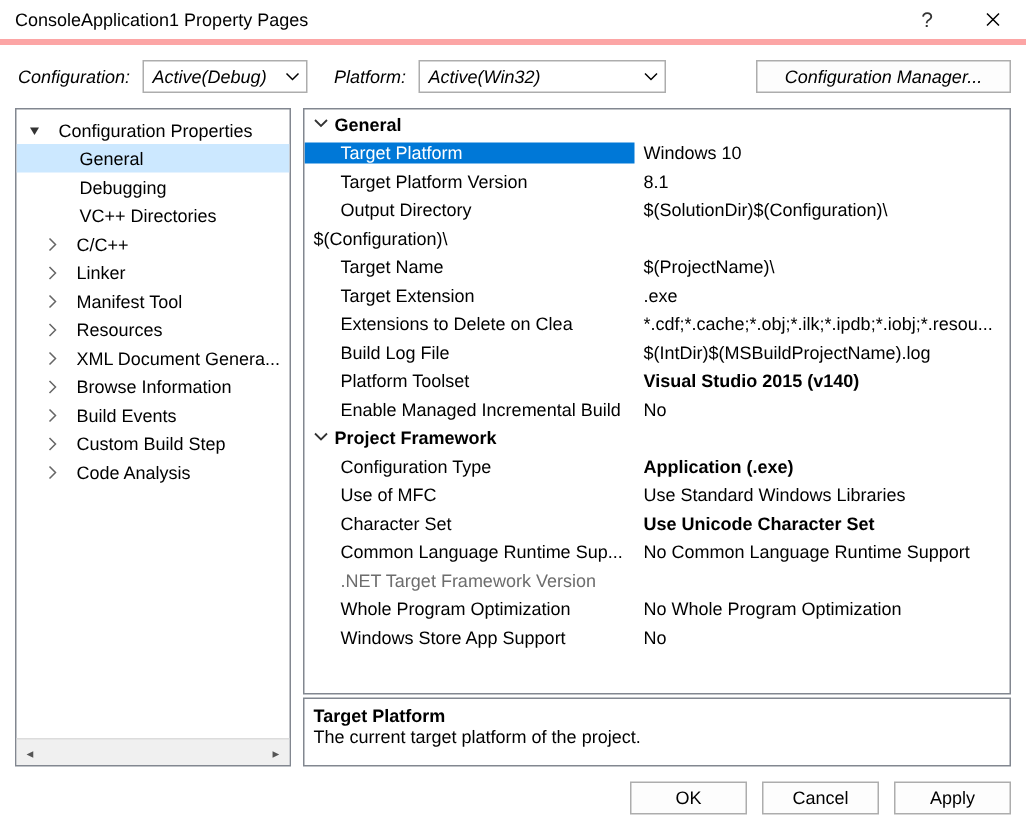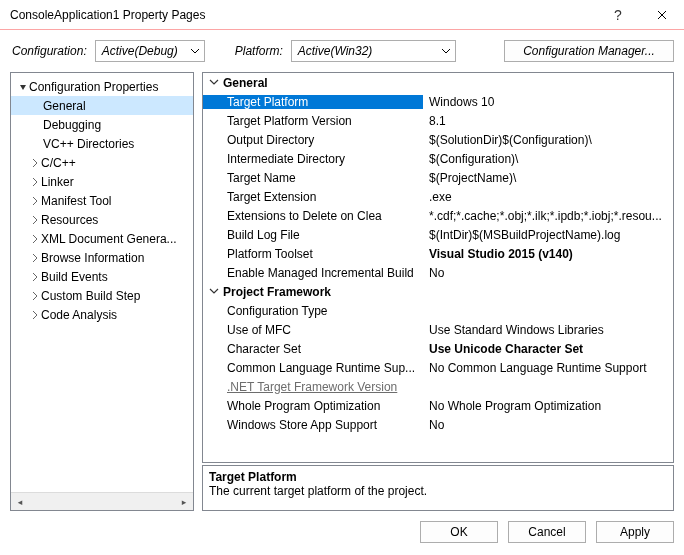--- a/index.html
+++ b/index.html
@@ -13,21 +13,21 @@
     height: 555px;
     overflow: hidden;
     display: flex;
     flex-direction: column;
   }
   .titlebar {
     display: flex;
     align-items: center;
     height: 30px;
     padding: 0 0 0 10px;
-    border-bottom: 1px solid #fca5a5;
+    border-bottom: 4px solid #fca5a5;
   }
   .titlebar .title { flex: 1; }
   .titlebar .sys { display: flex; }
   .titlebar .sys div {
     width: 44px; height: 30px;
     display: flex; align-items: center; justify-content: center;
     font-size: 14px; color: #333;
   }
   .toprow {
     display: flex;
@@ -98,21 +98,21 @@
   }
   .tree-item .expander {
     width: 12px;
     display: flex; justify-content: center;
     color: #333;
   }
   .tree-item .expander svg { display:block; }
   .tree-item.child { padding-left: 32px; }
   .tree-item.group .expander { color:#666; }
   .tree-item.selected { background: #cce8ff; }
-  .tree-item .lbl { margin-left: 0; }
+  .tree-item .lbl { margin-left: 10px; }
   .rightcol {
     flex: 1;
     display: flex;
     flex-direction: column;
     min-width: 0;
   }
   .propgrid {
     flex: 1;
     border: 1px solid #828790;
     overflow: hidden;
@@ -141,21 +141,21 @@
   }
   .pg-row.cat {
     font-weight: 600;
   }
   .pg-row.cat .cell-name { padding-left: 6px; display:flex; align-items:center; gap:4px;}
   .pg-row.selected .cell-name {
     background: #0078d7;
     color: #fff;
   }
   .pg-row .bold { font-weight: 600; }
-  .pg-row.disabled { color: #6d6d6d; text-decoration: underline; }
+  .pg-row.disabled { color: #6d6d6d; }
   .desc {
     border: 1px solid #828790;
     margin-top: 2px;
     padding: 4px 6px 6px 6px;
     height: 46px;
   }
   .desc .dtitle { font-weight: 600; }
   .footer {
     display: flex;
     justify-content: flex-end;
@@ -184,21 +184,21 @@
 <div class="toprow">
   <span class="lbl">Configuration:</span>
   <div class="combo" style="width:110px">
     <span>Active(Debug)</span>
     <span class="arrow">
         <svg class="svg-chevron" viewBox="0 0 10 10">
           <path d="M1 3 L5 7 L9 3" fill="none" stroke="#000" stroke-width="1"></path>
         </svg>
       </span>
   </div>
-  <span class="lbl" style="margin-left:22px">Platform:</span>
+  <span class="lbl" style="margin-left:10px">Platform:</span>
   <div class="combo" style="width:165px">
     <span>Active(Win32)</span>
     <span class="arrow">
         <svg class="svg-chevron" viewBox="0 0 10 10">
           <path d="M1 3 L5 7 L9 3" fill="none" stroke="#000" stroke-width="1"></path>
         </svg>
       </span>
   </div>
   <div style="flex:1"></div>
   <div class="btn wide">
@@ -324,21 +324,20 @@
           </div>
           <div class="pg-row">
             <div class="cell-name">Target Platform Version</div>
             <div class="cell-val">8.1</div>
           </div>
           <div class="pg-row">
             <div class="cell-name">Output Directory</div>
             <div class="cell-val">$(SolutionDir)$(Configuration)\</div>
           </div>
           <div class="pg-row">
-            <div class="cell-name">Intermediate Directory</div>
             <div class="cell-val">$(Configuration)\</div>
           </div>
           <div class="pg-row">
             <div class="cell-name">Target Name</div>
             <div class="cell-val">$(ProjectName)\</div>
           </div>
           <div class="pg-row">
             <div class="cell-name">Target Extension</div>
             <div class="cell-val">.exe</div>
           </div>
@@ -362,20 +361,21 @@
             <div class="cell-name">
               <span><svg width="10" height="10" viewBox="0 0 10 10">
                   <path d="M1 3 L5 7 L9 3" fill="none" stroke="#333" stroke-width="1.2"></path>
                 </svg></span>
               <span>Project Framework</span>
             </div>
             <div class="cell-val"></div>
           </div>
           <div class="pg-row">
             <div class="cell-name">Configuration Type</div>
+            <div class="cell-val bold">Application (.exe)</div>
           </div>
           <div class="pg-row">
             <div class="cell-name">Use of MFC</div>
             <div class="cell-val">Use Standard Windows Libraries</div>
           </div>
           <div class="pg-row">
             <div class="cell-name">Character Set</div>
             <div class="cell-val bold">Use Unicode Character Set</div>
           </div>
           <div class="pg-row">

